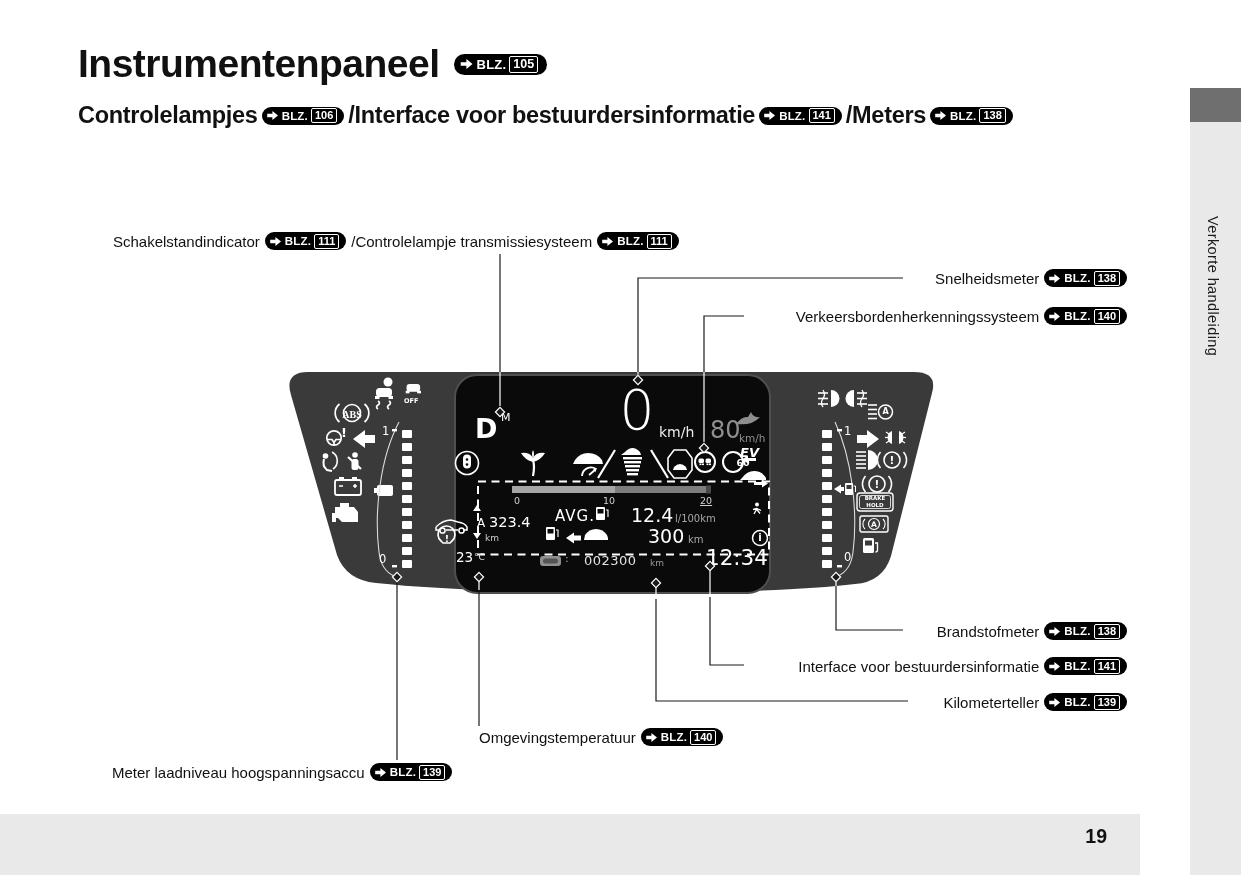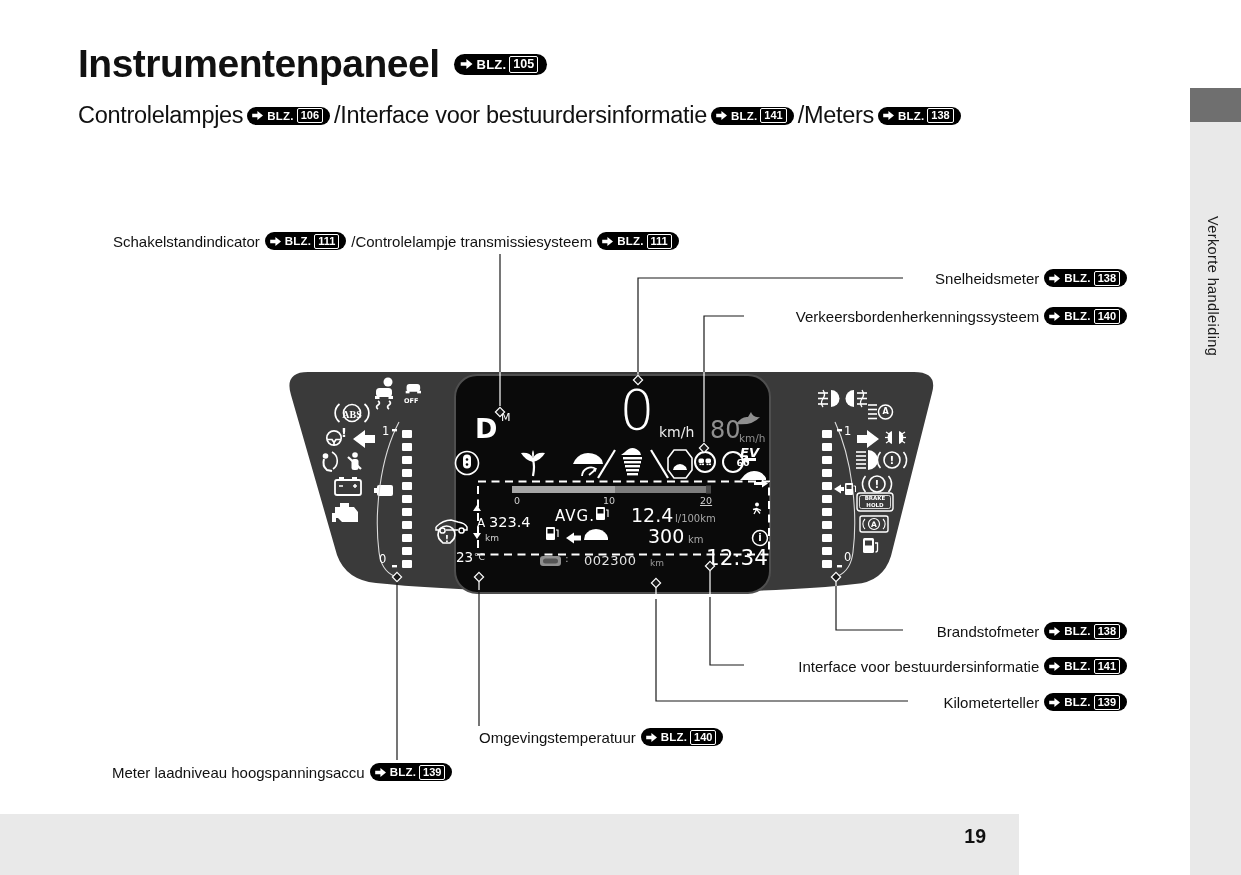--- a/index.html
+++ b/index.html
@@ -4,21 +4,21 @@
 <style>
   * { margin:0; padding:0; box-sizing:border-box; }
   html,body { background:#fff; }
   .page { position:relative; width:1241px; height:875px; background:#ffffff;
           font-family:"Liberation Sans", sans-serif; overflow:hidden; }
 
   
   .title-row { position:absolute; left:78px; top:42px; display:flex; align-items:center; gap:14px; }
   .title { font-size:39px; font-weight:bold; color:#111; letter-spacing:-0.5px; }
   .subtitle-row { position:absolute; left:78px; top:102px; display:flex; align-items:center; gap:4px; }
-  .subtitle { font-size:23.5px; font-weight:normal; color:#111; letter-spacing:-0.3px; }
+  .subtitle { font-size:23.5px; font-weight:bold; color:#111; letter-spacing:-0.3px; }
 
   
   .badge { display:inline-flex; align-items:center; gap:3px; background:#000; color:#fff;
            border-radius:10px; height:18px; padding:0 7px 0 4px; flex:0 0 auto; }
   .badge .bl { font-size:11.5px; font-weight:bold; letter-spacing:0.2px; }
   .badge .bn { border:1.2px solid #fff; border-radius:2px; font-size:11px; font-weight:bold;
                padding:0 3px; line-height:13px; }
   .badge.big { height:21px; border-radius:12px; padding:0 9px 0 5px; }
   .badge.big .bl { font-size:13px; }
   .badge.big .bn { font-size:12.5px; line-height:15px; }
@@ -35,21 +35,21 @@
   .ctc { text-align:center; }
 
   
   svg.lines { position:absolute; left:0; top:0; pointer-events:none; }
 
   
   .sidebar { position:absolute; right:0; top:88px; width:51px; height:787px; background:#e9e9e9; }
   .sidebar-tab { position:absolute; right:0; top:88px; width:51px; height:34px; background:#6f6f6f; }
   .sidebar-label { position:absolute; top:128px; left:15px; writing-mode:vertical-rl;
                    font-size:14.5px; color:#1c1c1c; letter-spacing:0.4px; }
-  .footer { position:absolute; left:0; bottom:0; width:1019px; height:61px; background:#e9e9e9; }
+  .footer { position:absolute; left:0; bottom:0; width:1140px; height:61px; background:#e9e9e9; }
   .page-number { position:absolute; right:33px; top:11px; font-size:19.5px; font-weight:bold; color:#111; }
 </style>
 </head>
 <body>
 
 <div class="page">
 
   <div class="title-row">
     <span class="title">Instrumentenpaneel</span>
     <span class="badge big">

